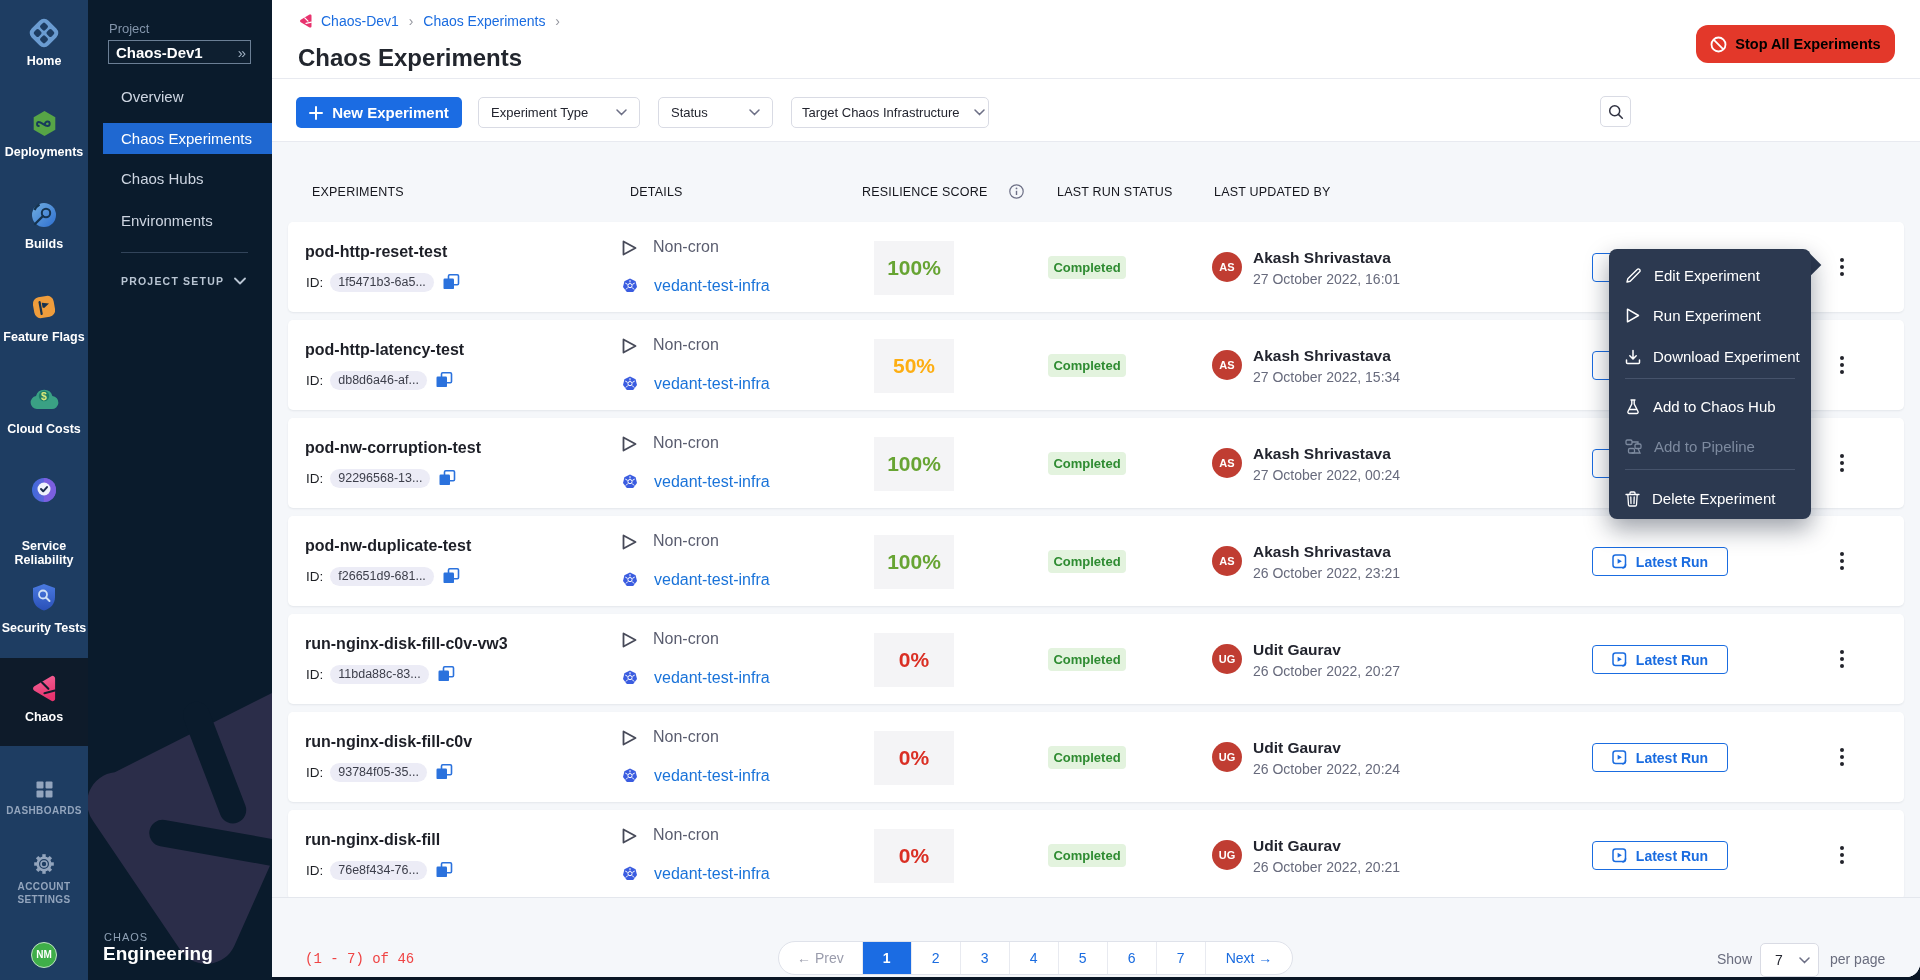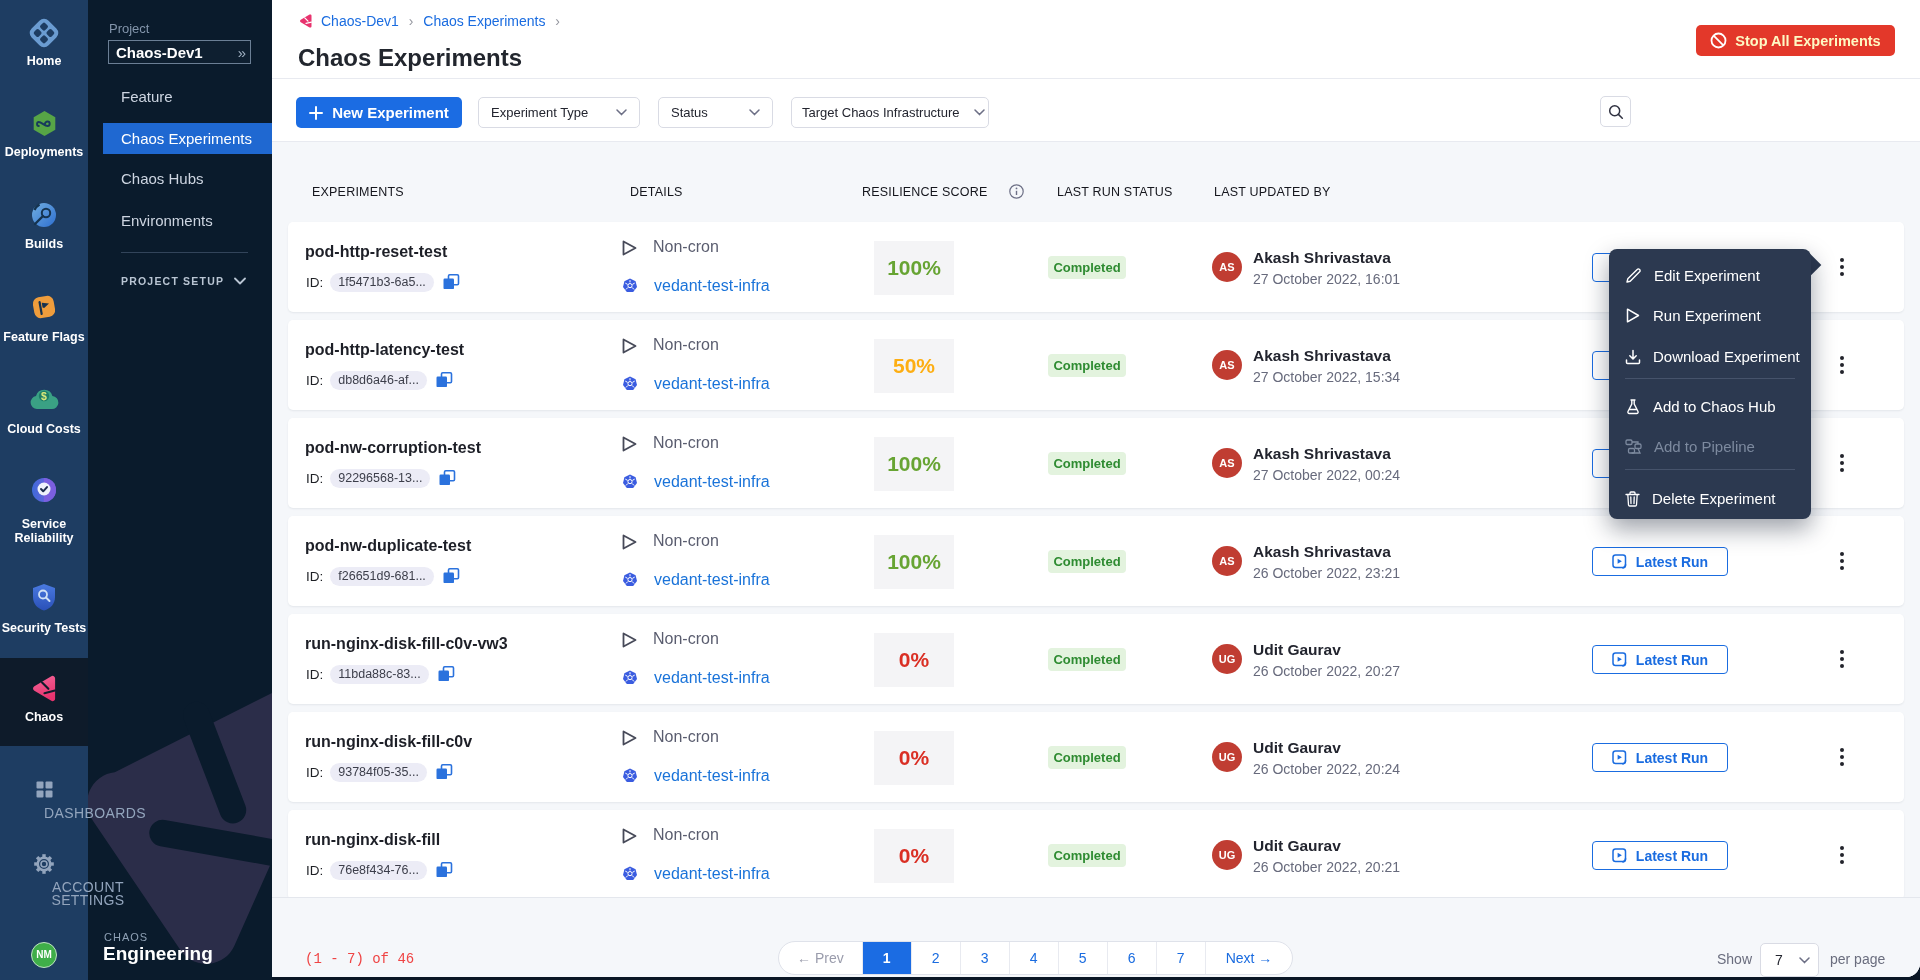--- a/index.html
+++ b/index.html
@@ -1,21 +1,21 @@
 <!DOCTYPE html>
 <html><head><meta charset="utf-8"><title>Chaos Experiments</title>
 <style>
 * { margin:0; padding:0; box-sizing:border-box; }
 html,body { width:1920px; height:980px; overflow:hidden; background:#0a1625; font-family:"Liberation Sans", sans-serif; }
 .abs { position:absolute; }
 
 #rail { position:absolute; left:0; top:0; width:88px; height:980px; background:#1e3d62; z-index:30; }
 .ritem { position:absolute; left:0; width:88px; text-align:center; }
 .rlab { color:#fff; font-size:12.5px; font-weight:bold; }
-.rlab2 { color:#93a5bd; font-size:14px; font-weight:normal; letter-spacing:0.4px;margin-left:44px; }
+.rlab2 { color:#93a5bd; font-size:10px; font-weight:bold; letter-spacing:0.4px; }
 #rail svg.ric { display:block; margin:0 auto; }
 .chaosactive { position:absolute; left:0; top:658px; width:88px; height:88px; background:#0e1b2a; }
 
 #nav2 { position:absolute; left:88px; top:0; width:184px; height:980px; background:#0a1b2c; z-index:20; overflow:hidden; }
 .projlbl { position:absolute; left:21px; top:21px; color:#8395ab; font-size:13px; }
 .projsel { position:absolute; left:20px; top:40px; width:143px; height:24px; border:1px solid #6b7f95; background:rgba(255,255,255,0.02); display:flex; align-items:center; }
 .projsel .pname { color:#fff; font-weight:bold; font-size:15px; margin-left:7px; flex:1; }
 .projsel .chev2 { color:#9fb0c1; font-size:15px; margin-right:6px; letter-spacing:-2px; }
 .nitem { position:absolute; left:33px; color:#cdd5e1; font-size:15px; }
 .nactive { position:absolute; left:15px; top:123px; width:169px; height:31px; background:#1f68d1; color:#fff; font-size:15px; line-height:31px; padding-left:18px; }
@@ -143,21 +143,21 @@
             <stop offset="0" stop-color="#3f6ad8"></stop>
             <stop offset="1" stop-color="#7b5fe0"></stop>
           </linearGradient>
         </defs>
         <circle cx="13" cy="13" r="12" fill="url(#srg)"></circle>
         <path d="M13 1 a12 12 0 0 1 0 24" fill="#7b5fe0"></path>
         <circle cx="13" cy="12" r="6.5" fill="#eef1fb"></circle>
         <path d="M10 12 l2.2 2.3 l3.8 -4.2" fill="none" stroke="#1d2c4e" stroke-width="2" stroke-linecap="round" stroke-linejoin="round"></path>
       </svg>
     </div>
-  <div class="ritem rlab" style="top:518px; line-height:13.5px">Service<br>Reliability</div>
+  <div class="ritem rlab" style="top:540px; line-height:13.5px">Service<br>Reliability</div>
   <div class="ritem" style="top:583px">
       <svg class="ric" width="24" height="28" viewBox="0 0 24 28">
         <defs>
           <linearGradient id="stg" x1="0" y1="0" x2="0" y2="1">
             <stop offset="0" stop-color="#4a7ae0"></stop>
             <stop offset="1" stop-color="#2a50b8"></stop>
           </linearGradient>
         </defs>
         <path d="M12 1 L23 5 L23 14 C23 21 18.5 25.5 12 27.5 C5.5 25.5 1 21 1 14 L1 5 Z" fill="url(#stg)"></path>
         <circle cx="11" cy="11.5" r="4" fill="none" stroke="#cfe0f5" stroke-width="1.8"></circle>
@@ -219,21 +219,21 @@
         <path d="M205 30 L205 270 a30 30 0 0 1 -45 26 L30 215 a30 30 0 0 1 0 -52 L160 4 A30 30 0 0 1 205 30 Z" fill="#4d3f66"></path>
         <line x1="80" y1="80" x2="150" y2="150" stroke="#0a1b2c" stroke-width="26" stroke-linecap="round"></line>
         <line x1="205" y1="185" x2="95" y2="185" stroke="#0a1b2c" stroke-width="26" stroke-linecap="round" transform="rotate(-14 150 185)"></line>
       </g>
     </svg>
   <div class="projlbl">Project</div>
   <div class="projsel">
       <span class="pname">Chaos-Dev1</span>
       <span class="chev2">»</span>
     </div>
-  <div class="nitem" style="top:88px">Feature</div>
+  <div class="nitem" style="top:88px">Overview</div>
   <div class="nactive">Chaos Experiments</div>
   <div class="nitem" style="top:170px">Chaos Hubs</div>
   <div class="nitem" style="top:212px">Environments</div>
   <div class="ndiv"></div>
   <div class="psetup">PROJECT SETUP</div>
   <svg style="position:absolute;left:146px;top:277px" width="12" height="8" viewBox="0 0 12 8">
       <path d="M1 1.5 L6 6.5 L11 1.5" fill="none" stroke="#b9c5d3" stroke-width="1.8" stroke-linecap="round" stroke-linejoin="round"></path>
     </svg>
   <div class="chaoslbl">CHAOS</div>
   <div class="englbl">Engineering</div>
@@ -639,16 +639,16 @@
             <rect x="3.5" y="9.5" width="6" height="4.5" rx="1.3"></rect>
             <path d="M7 3 L13 3 L13 5 M6.5 14 L15 14 L13 9.5"></path>
           </g>
         </svg>Add to Pipeline</div>
   <div class="cmsep" style="position:absolute;top:220px"></div>
   <div class="cmitem" style="position:absolute;top:241px"><svg width="15" height="16" viewBox="0 0 15 16">
           <path d="M1 3.5 L14 3.5 M5 3.5 L5 2 a1 1 0 0 1 1 -1 L9 1 a1 1 0 0 1 1 1 L10 3.5 M2.8 3.5 L3.5 14 a1.2 1.2 0 0 0 1.2 1 L10.3 15 a1.2 1.2 0 0 0 1.2 -1 L12.2 3.5 M5.8 6 L6 12.5 M9.2 6 L9 12.5" fill="none" stroke="#fff" stroke-width="1.3" stroke-linecap="round"></path>
         </svg>Delete Experiment</div>
 </div>
 </div>
-<div class="stopbtn abs" style="left:1696px;top:25px;width:199px;height:31px;background:#e3382a;border-radius:5px;color:#fef9c3;font-size:14.5px;font-weight:bold;display:flex;align-items:center;justify-content:center;z-index:40;position:absolute">
+<div class="stopbtn abs" style="left:1696px;top:25px;width:199px;height:38px;background:#e3382a;border-radius:12px;color:#000000;font-size:14.5px;font-weight:bold;display:flex;align-items:center;justify-content:center;z-index:40;position:absolute">
   <svg width="17" height="17" viewBox="0 0 17 17" style="margin-right:8px">
       <circle cx="8.5" cy="8.5" r="7" fill="none" stroke="#fff" stroke-width="1.8"></circle>
       <line x1="3.6" y1="3.6" x2="13.4" y2="13.4" stroke="#fff" stroke-width="1.8"></line>
     </svg>Stop All Experiments</div>
 </body></html>

